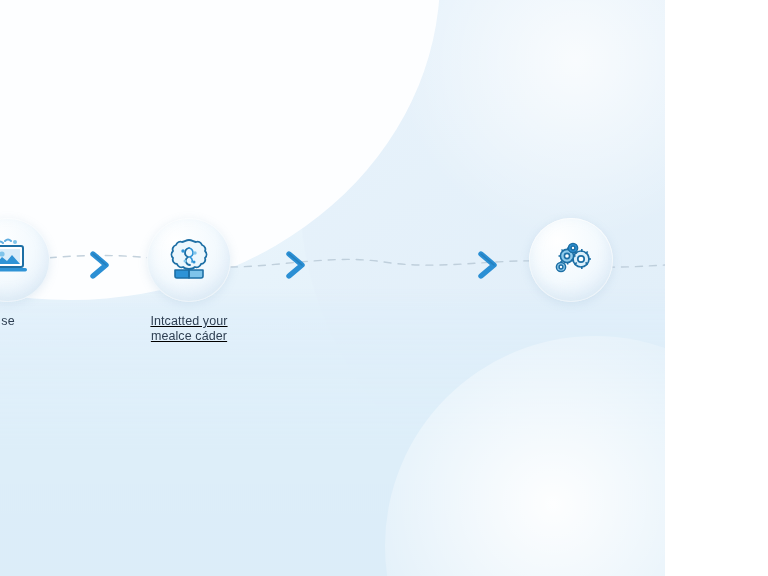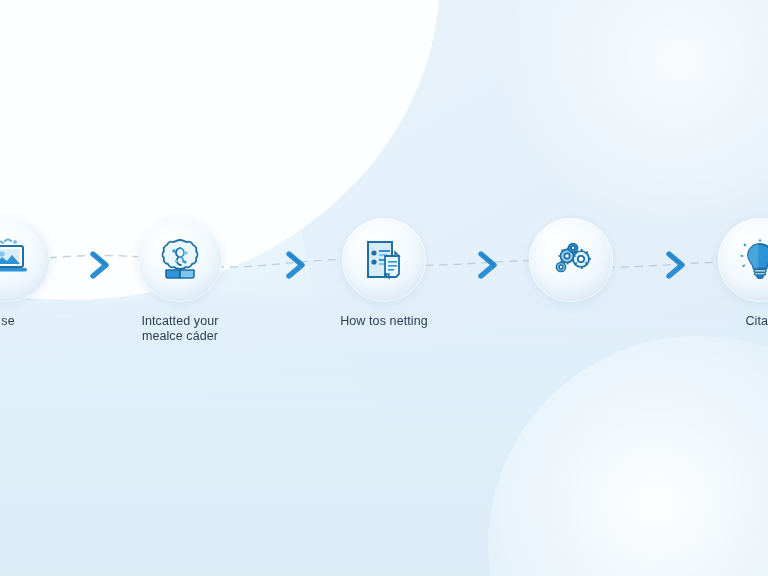--- a/index.html
+++ b/index.html
@@ -9,21 +9,21 @@
   body {
     width: 768px;
     height: 576px;
     overflow: hidden;
     font-family: "Liberation Sans", sans-serif;
     background: #ffffff;
   }
 
   #canvas {
     position: relative;
-    width: 768px;
+    width: 665px;
     height: 576px;
     overflow: hidden;
     background: #ffffff;
   }
 
   
   .bg-base {
     position: absolute;
     inset: 0;
     background: linear-gradient(160deg, #f5fbff 0%, #e7f3fb 45%, #ddeef9 100%);
@@ -182,21 +182,21 @@
         <path d="M11 27 l6 -7 l5 4 l5 -6 l8 9 z" fill="#2e93d6"></path>
         <circle cx="17" cy="17" r="2.6" fill="#7fc4ea"></circle>
         <rect x="4" y="31" width="38" height="3.4" rx="1.7" fill="#2e93d6"></rect>
         <path d="M12 6 q3 -3 6 0 M20 4 q3 -3 6 0" fill="none" stroke="#2e93d6" stroke-width="2" stroke-linecap="round" opacity="0.75"></path>
         <circle cx="30" cy="5" r="2" fill="#7fc4ea"></circle>
       </svg>
     </div>
     <div class="step-label">se</div>
   </div>
 
-  <div class="step" style="left:180px;">
+  <div class="step" style="left:189px;text-decoration:underline;">
     <div class="bubble">
       <svg width="48" height="48" viewBox="0 0 48 48">
         <path d="M24 4
                  c3 0 5 2 7 2 c2 -1 5 0 6 3 c3 1 4 4 3 6
                  c2 2 2 5 0 7 c1 3 -1 6 -4 6
                  c-1 3 -4 4 -6 3 c-2 2 -4 2 -6 2
                  c-2 0 -4 0 -6 -2 c-2 1 -5 0 -6 -3
                  c-3 0 -5 -3 -4 -6 c-2 -2 -2 -5 0 -7
                  c-1 -2 0 -5 3 -6 c1 -3 4 -4 6 -3 c2 0 4 -2 7 -2 z" fill="#ecf7fd" stroke="#1d6fa5" stroke-width="1.8" stroke-linejoin="round"></path>
         <path d="M24 12 q-4 1 -4 5 q0 3 3 4 q-3 2 -2 5 q1 3 4 3" fill="none" stroke="#1d6fa5" stroke-width="1.8" stroke-linecap="round"></path>
@@ -207,40 +207,20 @@
         <circle cx="29" cy="26" r="1.5" fill="#2e93d6"></circle>
         <path d="M10 34 h14 v8 H12 a2 2 0 0 1 -2 -2 z" fill="#2e93d6" stroke="#1d6fa5" stroke-width="1.6" stroke-linejoin="round"></path>
         <path d="M38 34 h-14 v8 h12 a2 2 0 0 0 2 -2 z" fill="#7fc4ea" stroke="#1d6fa5" stroke-width="1.6" stroke-linejoin="round"></path>
         <line x1="24" y1="34" x2="24" y2="42" stroke="#1d6fa5" stroke-width="1.6"></line>
       </svg>
     </div>
     <div class="step-label">Intcatted your
 mealce cáder</div>
   </div>
 
-  <div class="step" style="left:384px;">
-    <div class="bubble">
-      <svg width="46" height="46" viewBox="0 0 46 46">
-        <rect x="7" y="5" width="24" height="35" fill="#d7ecf9" stroke="#1d6fa5" stroke-width="2"></rect>
-        <circle cx="13" cy="16" r="2.6" fill="#1d6fa5"></circle>
-        <circle cx="13" cy="25" r="2.6" fill="#1d6fa5"></circle>
-        <rect x="18" y="13" width="11" height="2" fill="#2e93d6"></rect>
-        <rect x="18" y="17" width="8" height="2" fill="#7fc4ea"></rect>
-        <rect x="18" y="22" width="11" height="2" fill="#2e93d6"></rect>
-        <rect x="18" y="26" width="8" height="2" fill="#7fc4ea"></rect>
-        <path d="M24 19 h14 v18 l-3 3 h-11 z" fill="#ecf7fd" stroke="#1d6fa5" stroke-width="1.8" stroke-linejoin="round"></path>
-        <path d="M38 19 l-4 0 l0 -4 z" fill="#7fc4ea" stroke="#1d6fa5" stroke-width="1.4"></path>
-        <rect x="27" y="24" width="9" height="1.6" fill="#2e93d6"></rect>
-        <rect x="27" y="28" width="9" height="1.6" fill="#2e93d6"></rect>
-        <rect x="27" y="32" width="6" height="1.6" fill="#2e93d6"></rect>
-        <path d="M24 37 l4 0 l0 4 z" fill="#d7ecf9" stroke="#1d6fa5" stroke-width="1.4"></path>
-      </svg>
-    </div>
-    <div class="step-label">How tos netting</div>
-  </div>
 
   <div class="step" style="left:571px;">
     <div class="bubble">
       <svg width="48" height="48" viewBox="0 0 48 48">
         <g stroke="#1d6fa5" stroke-width="1.7" fill="#dcf0fb">
           <path d="M34 23 m-8 0 a8 8 0 1 0 16 0 a8 8 0 1 0 -16 0"></path>
           <path d="M34 13 l1.6 0 0 3 -1.6 0z M34 30 l1.6 0 0 3 -1.6 0z
                    M24 22.2 l0 1.6 3 0 0 -1.6z M41 22.2 l0 1.6 3 0 0 -1.6z
                    M27 16 l1.2 -1.2 2.1 2.1 -1.2 1.2z M38 27 l1.2 -1.2 2.1 2.1 -1.2 1.2z
                    M38 17 l1.2 1.2 2.1 -2.1 -1.2 -1.2z M27 28 l1.2 1.2 2.1 -2.1 -1.2 -1.2z" fill="#1d6fa5" stroke="none"></path>

